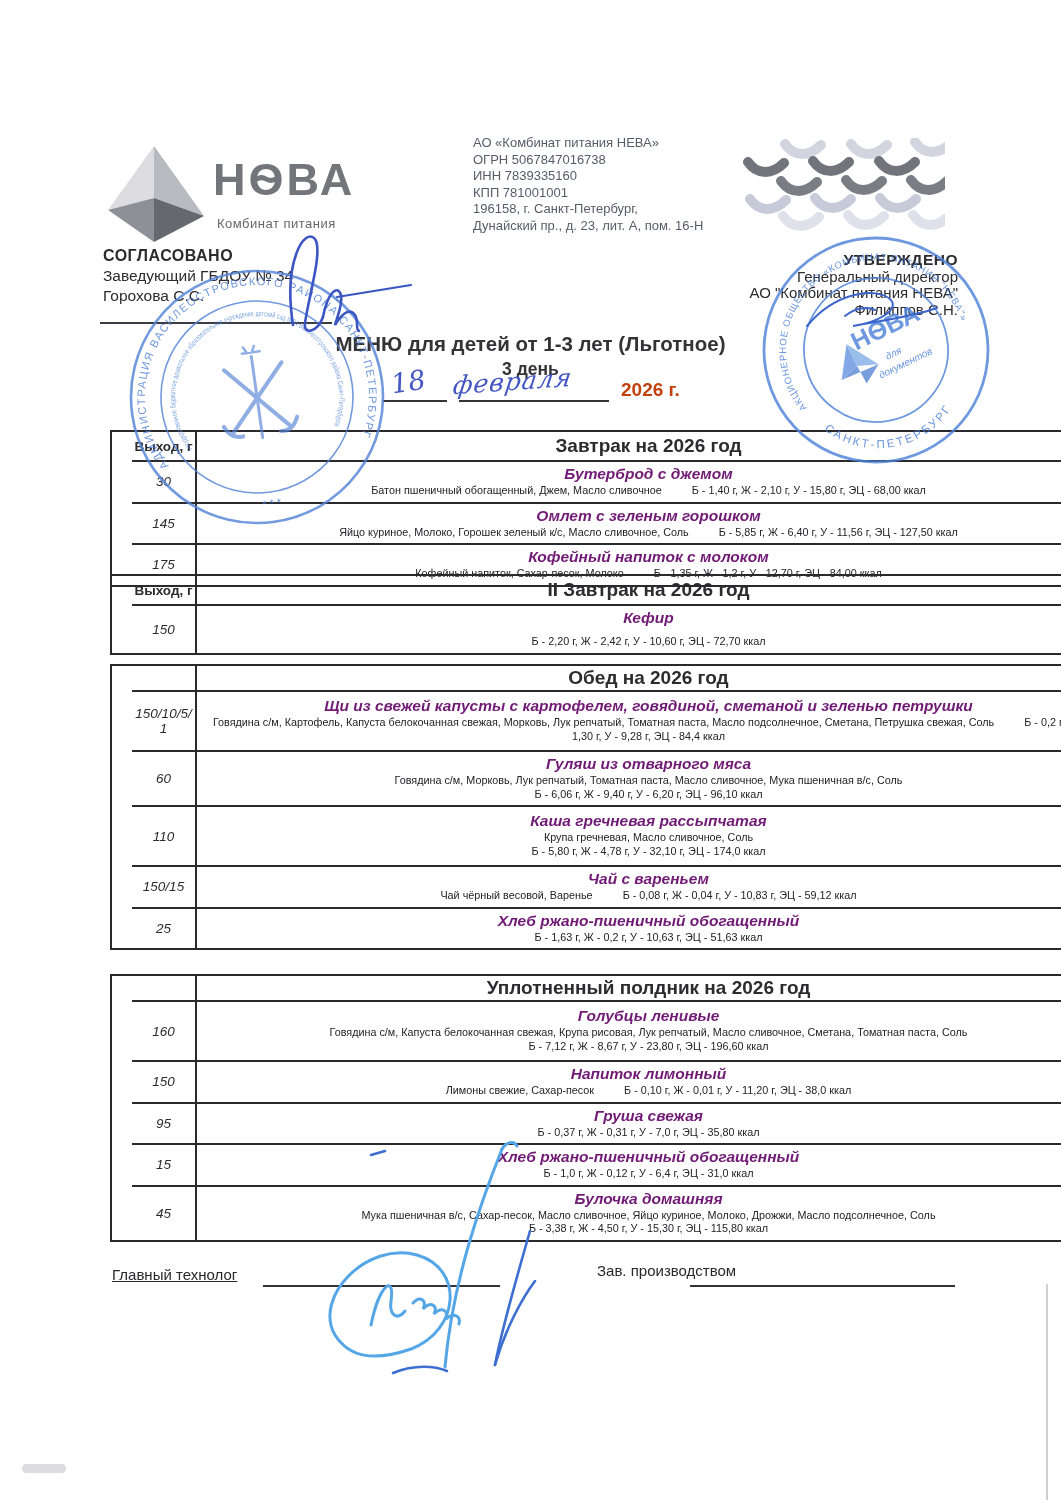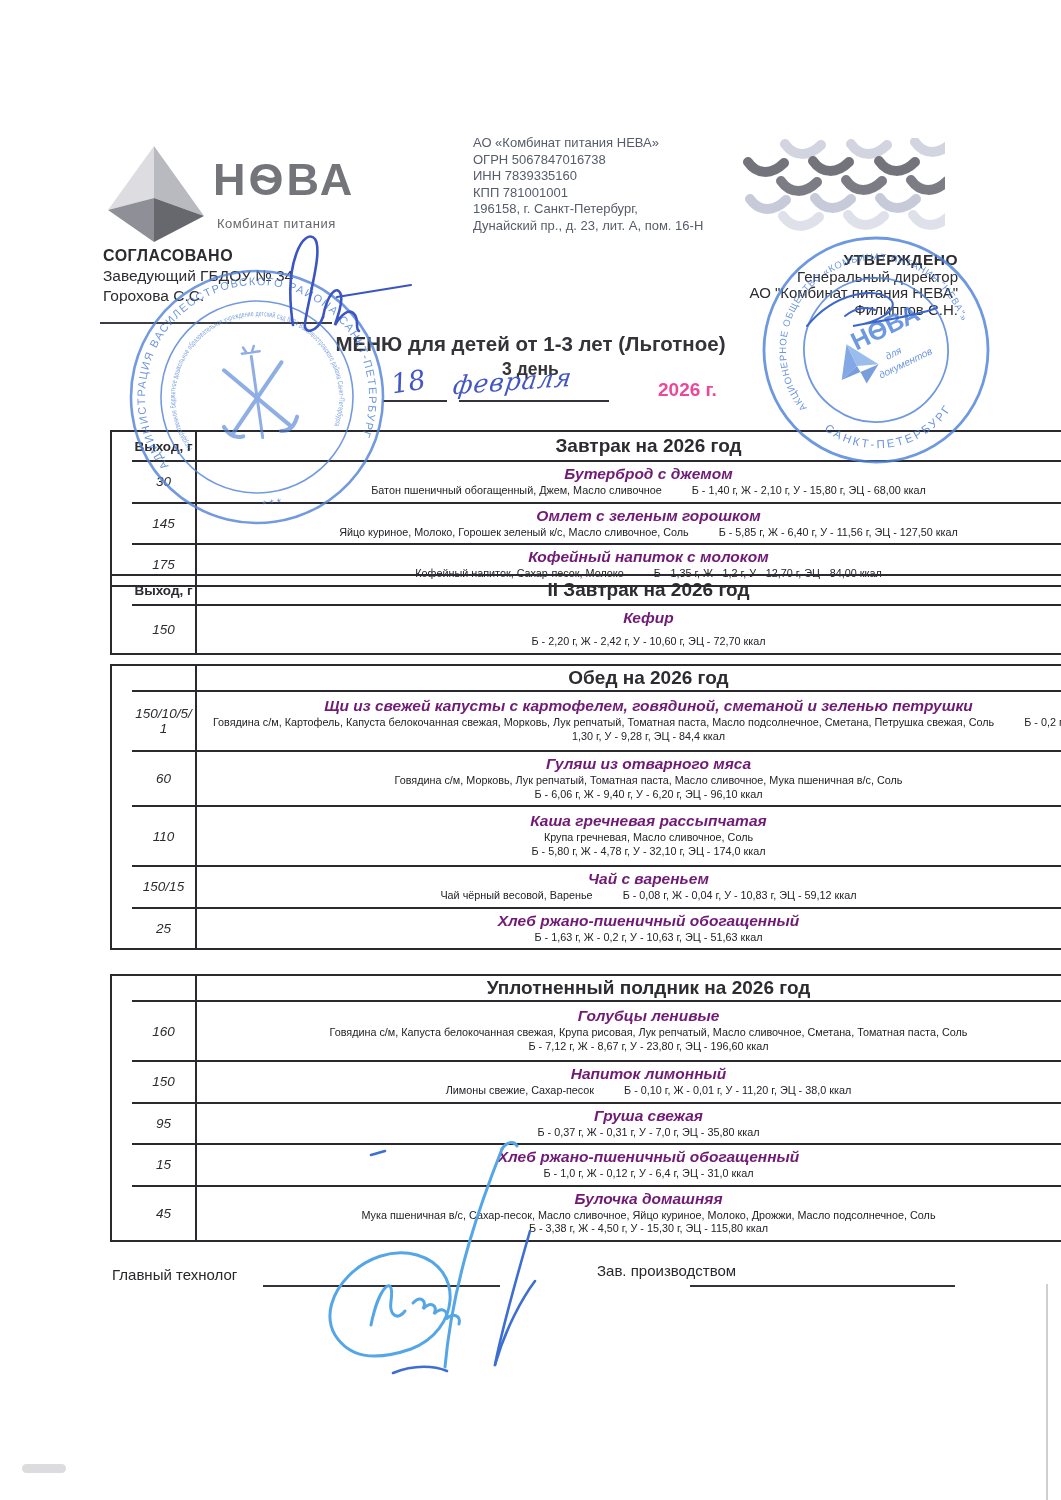--- a/index.html
+++ b/index.html
@@ -25,41 +25,41 @@
   .title-block{position:absolute;left:0;right:0;top:332px;text-align:center;}
   .title-block h1{margin:0;font-size:20.5px;font-weight:700;color:#333338;}
   .title-block h2{margin:3px 0 0;font-size:17.5px;font-weight:700;color:#333338;}
   .date-line{position:absolute;top:374px;left:383px;display:flex;align-items:flex-end;gap:12px;}
   .u-line{position:relative;height:26px;border-bottom:2.2px solid #33333a;}
   .u1{width:64px;}
   .u2{width:150px;}
   .hand{position:absolute;font-family:"DejaVu Serif", serif;font-style:italic;color:#4356c4;white-space:nowrap;}
   .hand-day{left:8px;top:-8px;font-size:27px;transform:rotate(-9deg);}
   .hand-month{left:-6px;top:-7px;font-size:25px;transform:rotate(-4deg) skewX(-12deg);letter-spacing:1px;}
-  .date-year{font-size:19px;font-weight:700;padding-bottom:1px;color:#ec4899;margin-left:37px;}
+  .date-year{font-size:19px;font-weight:700;padding-bottom:1px;color:#c2410c;}
   
   .menu-table{position:absolute;left:110px;width:992px;border:2.5px solid #2a2a2e;box-sizing:border-box;padding-left:20px;}
   .t-head{display:grid;grid-template-columns:65px 1fr;}
   .t-col{border-right:2px solid #2a2a2e;display:flex;align-items:center;justify-content:center;
          font-weight:700;font-size:13.5px;padding:2px;}
   .t-title{text-align:center;font-weight:700;font-size:19px;padding:3px 4px;}
   .tight .t-title{padding:1px 4px;}
   .t-row{display:grid;grid-template-columns:65px 1fr;border-top:2px solid #2a2a2e;}
   .t-out{border-right:2px solid #2a2a2e;display:flex;align-items:center;justify-content:center;
          font-style:italic;font-size:13.5px;font-weight:500;text-align:center;padding:2px;overflow-wrap:anywhere;}
   .t-main{padding:2px 8px 4px;text-align:center;}
   .dish{font-weight:700;font-style:italic;font-size:15.5px;line-height:19px;color:#701a75;}
   .detail{font-size:10.8px;line-height:13.5px;color:#232327;margin-top:1px;}
   .inline .ing{margin-right:30px;}
   .stacked .ing,.stacked .nut{display:block;}
   .tall .nut{display:block;margin-top:8px;}
   .pad .t-main{padding-top:4px;padding-bottom:7px;}
   
   .foot-label{position:absolute;font-size:15px;color:#28282c;}
-  .fl-left{left:112px;top:1266px;}
+  .fl-left{left:112px;top:1266px;text-decoration:underline;}
   .fl-right{left:553px;top:1262px;margin-left:44px;}
   .foot-line{position:absolute;height:0;border-bottom:2.2px solid #33333a;}
   .fl1{left:263px;top:1285px;width:237px;}
   .fl2{left:690px;top:1285px;width:265px;}
   
   .stamp{position:absolute;opacity:.82;}
   .ink{position:absolute;}
   .artifact-right{position:absolute;left:1046px;top:1284px;width:1.5px;height:216px;background:#cfcfd2;}
   .artifact-bl{position:absolute;left:22px;top:1464px;width:44px;height:9px;background:#dcdcde;border-radius:5px;}
   svg text{font-family:"Liberation Sans", sans-serif;}

